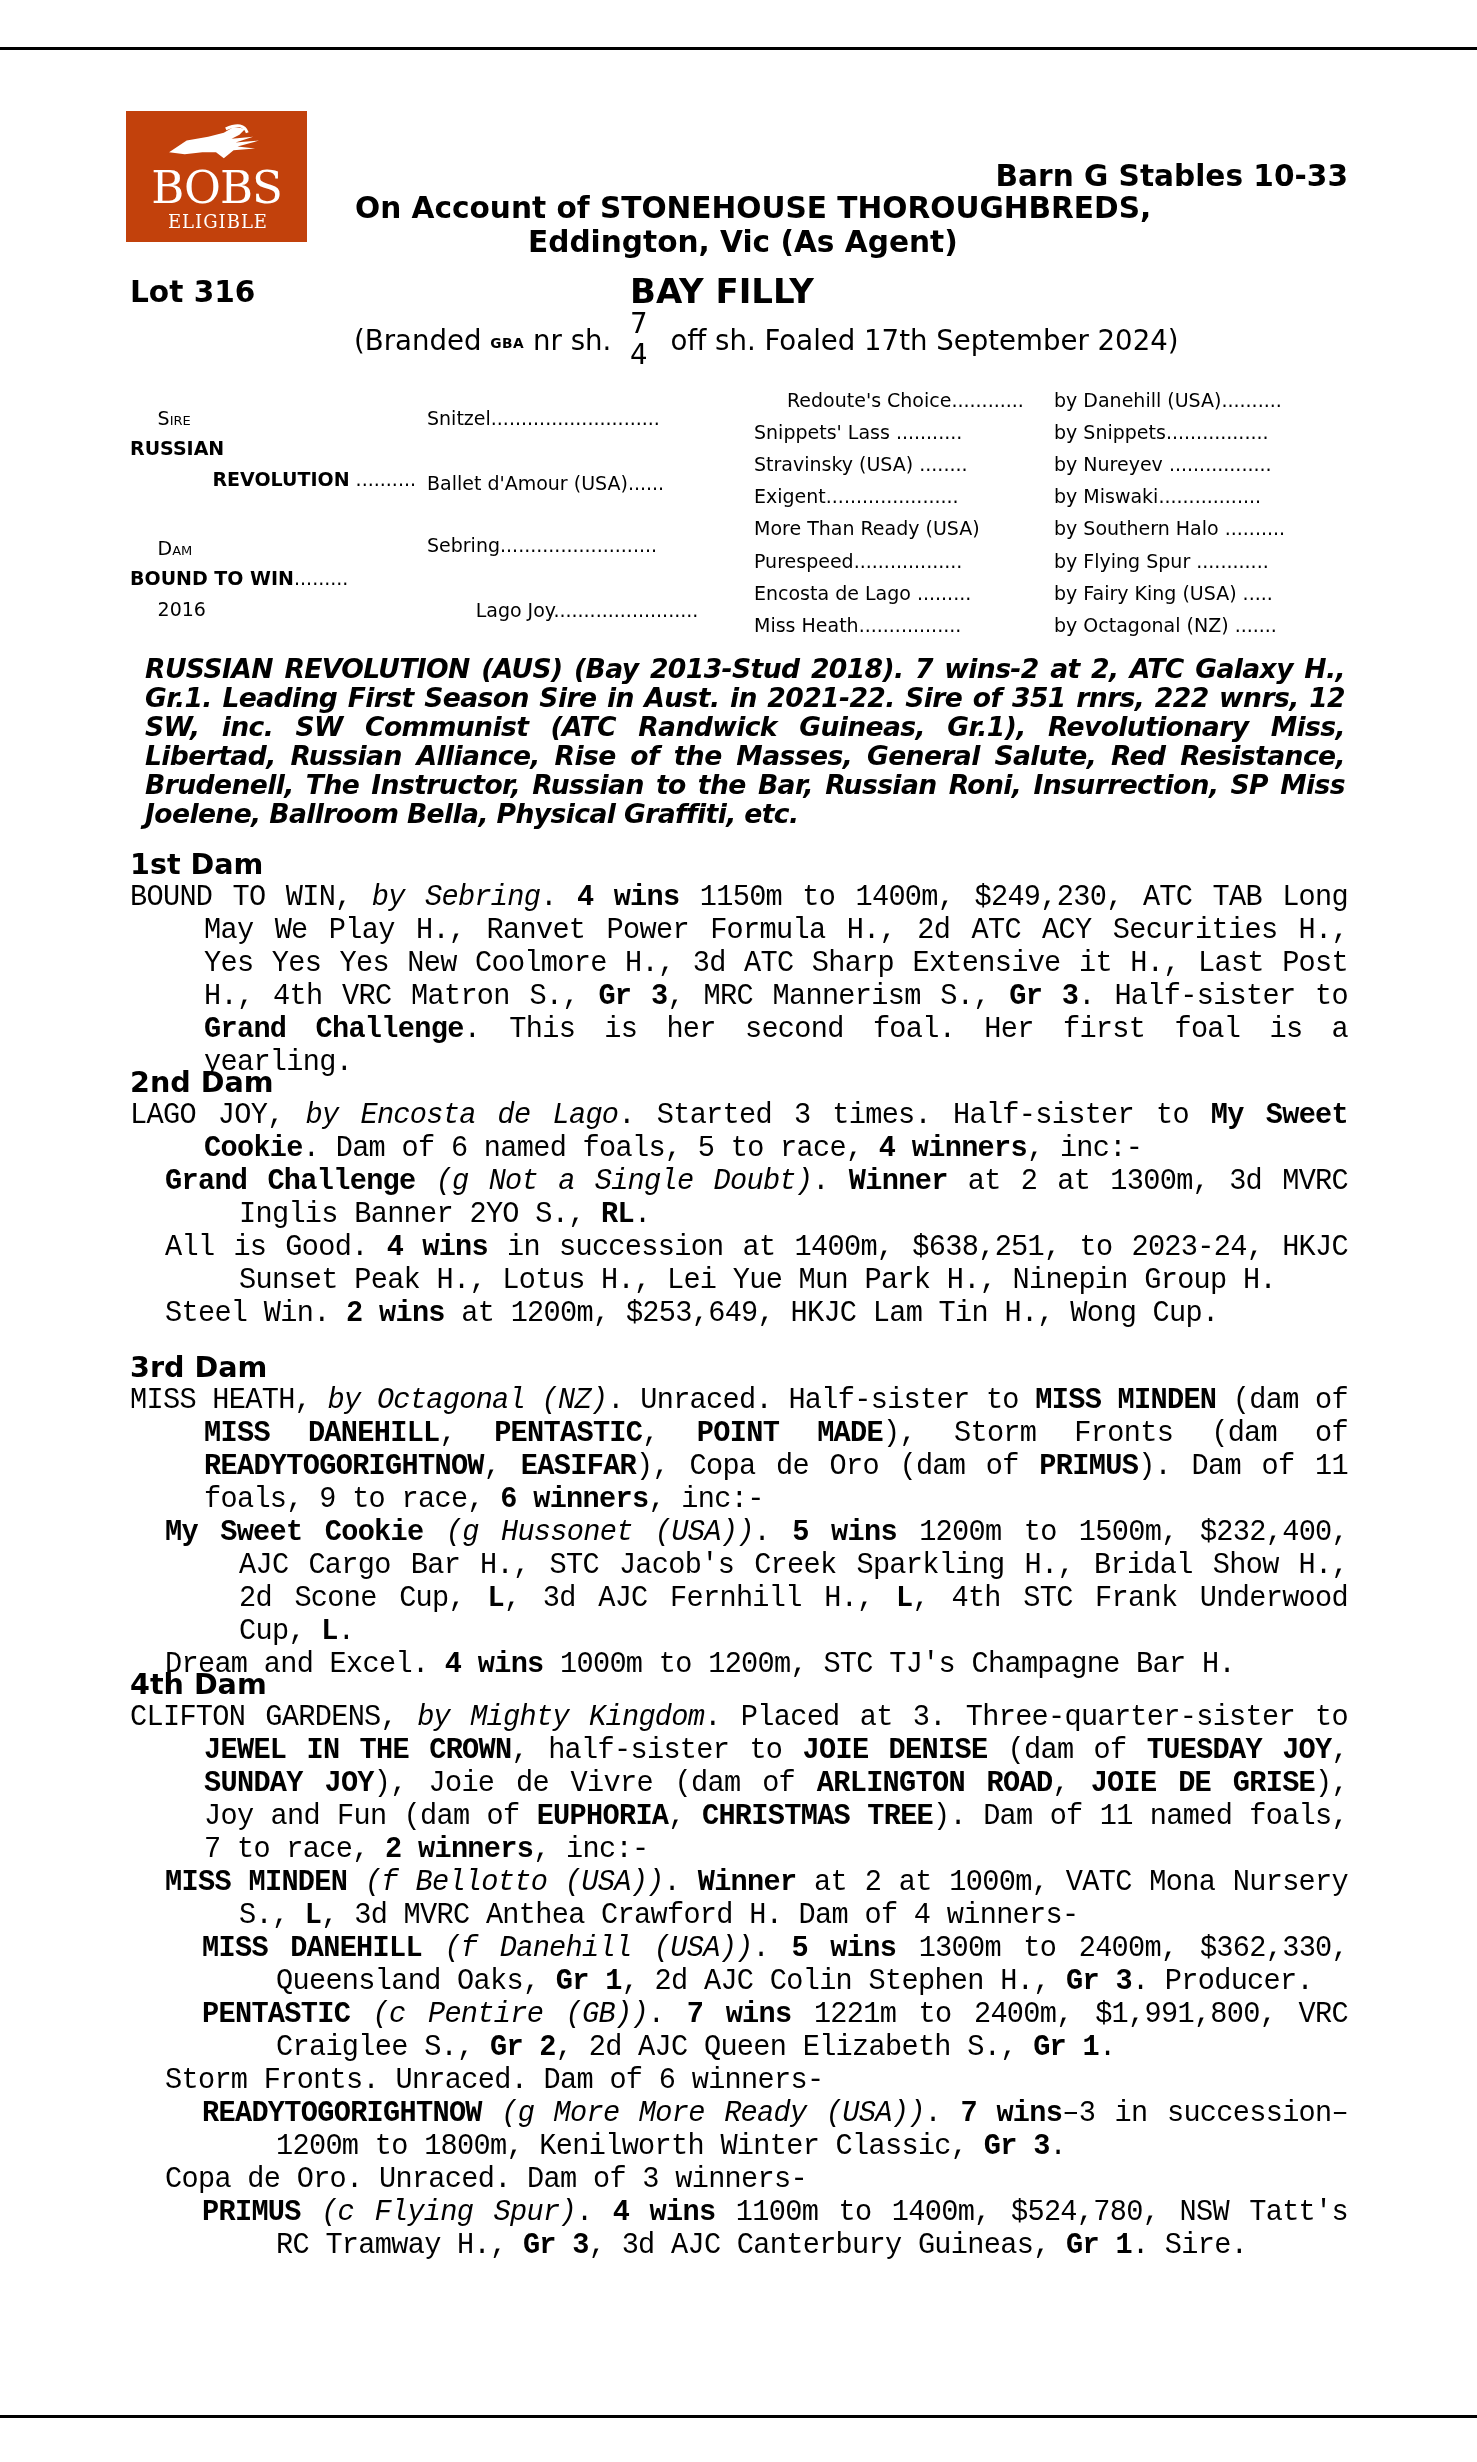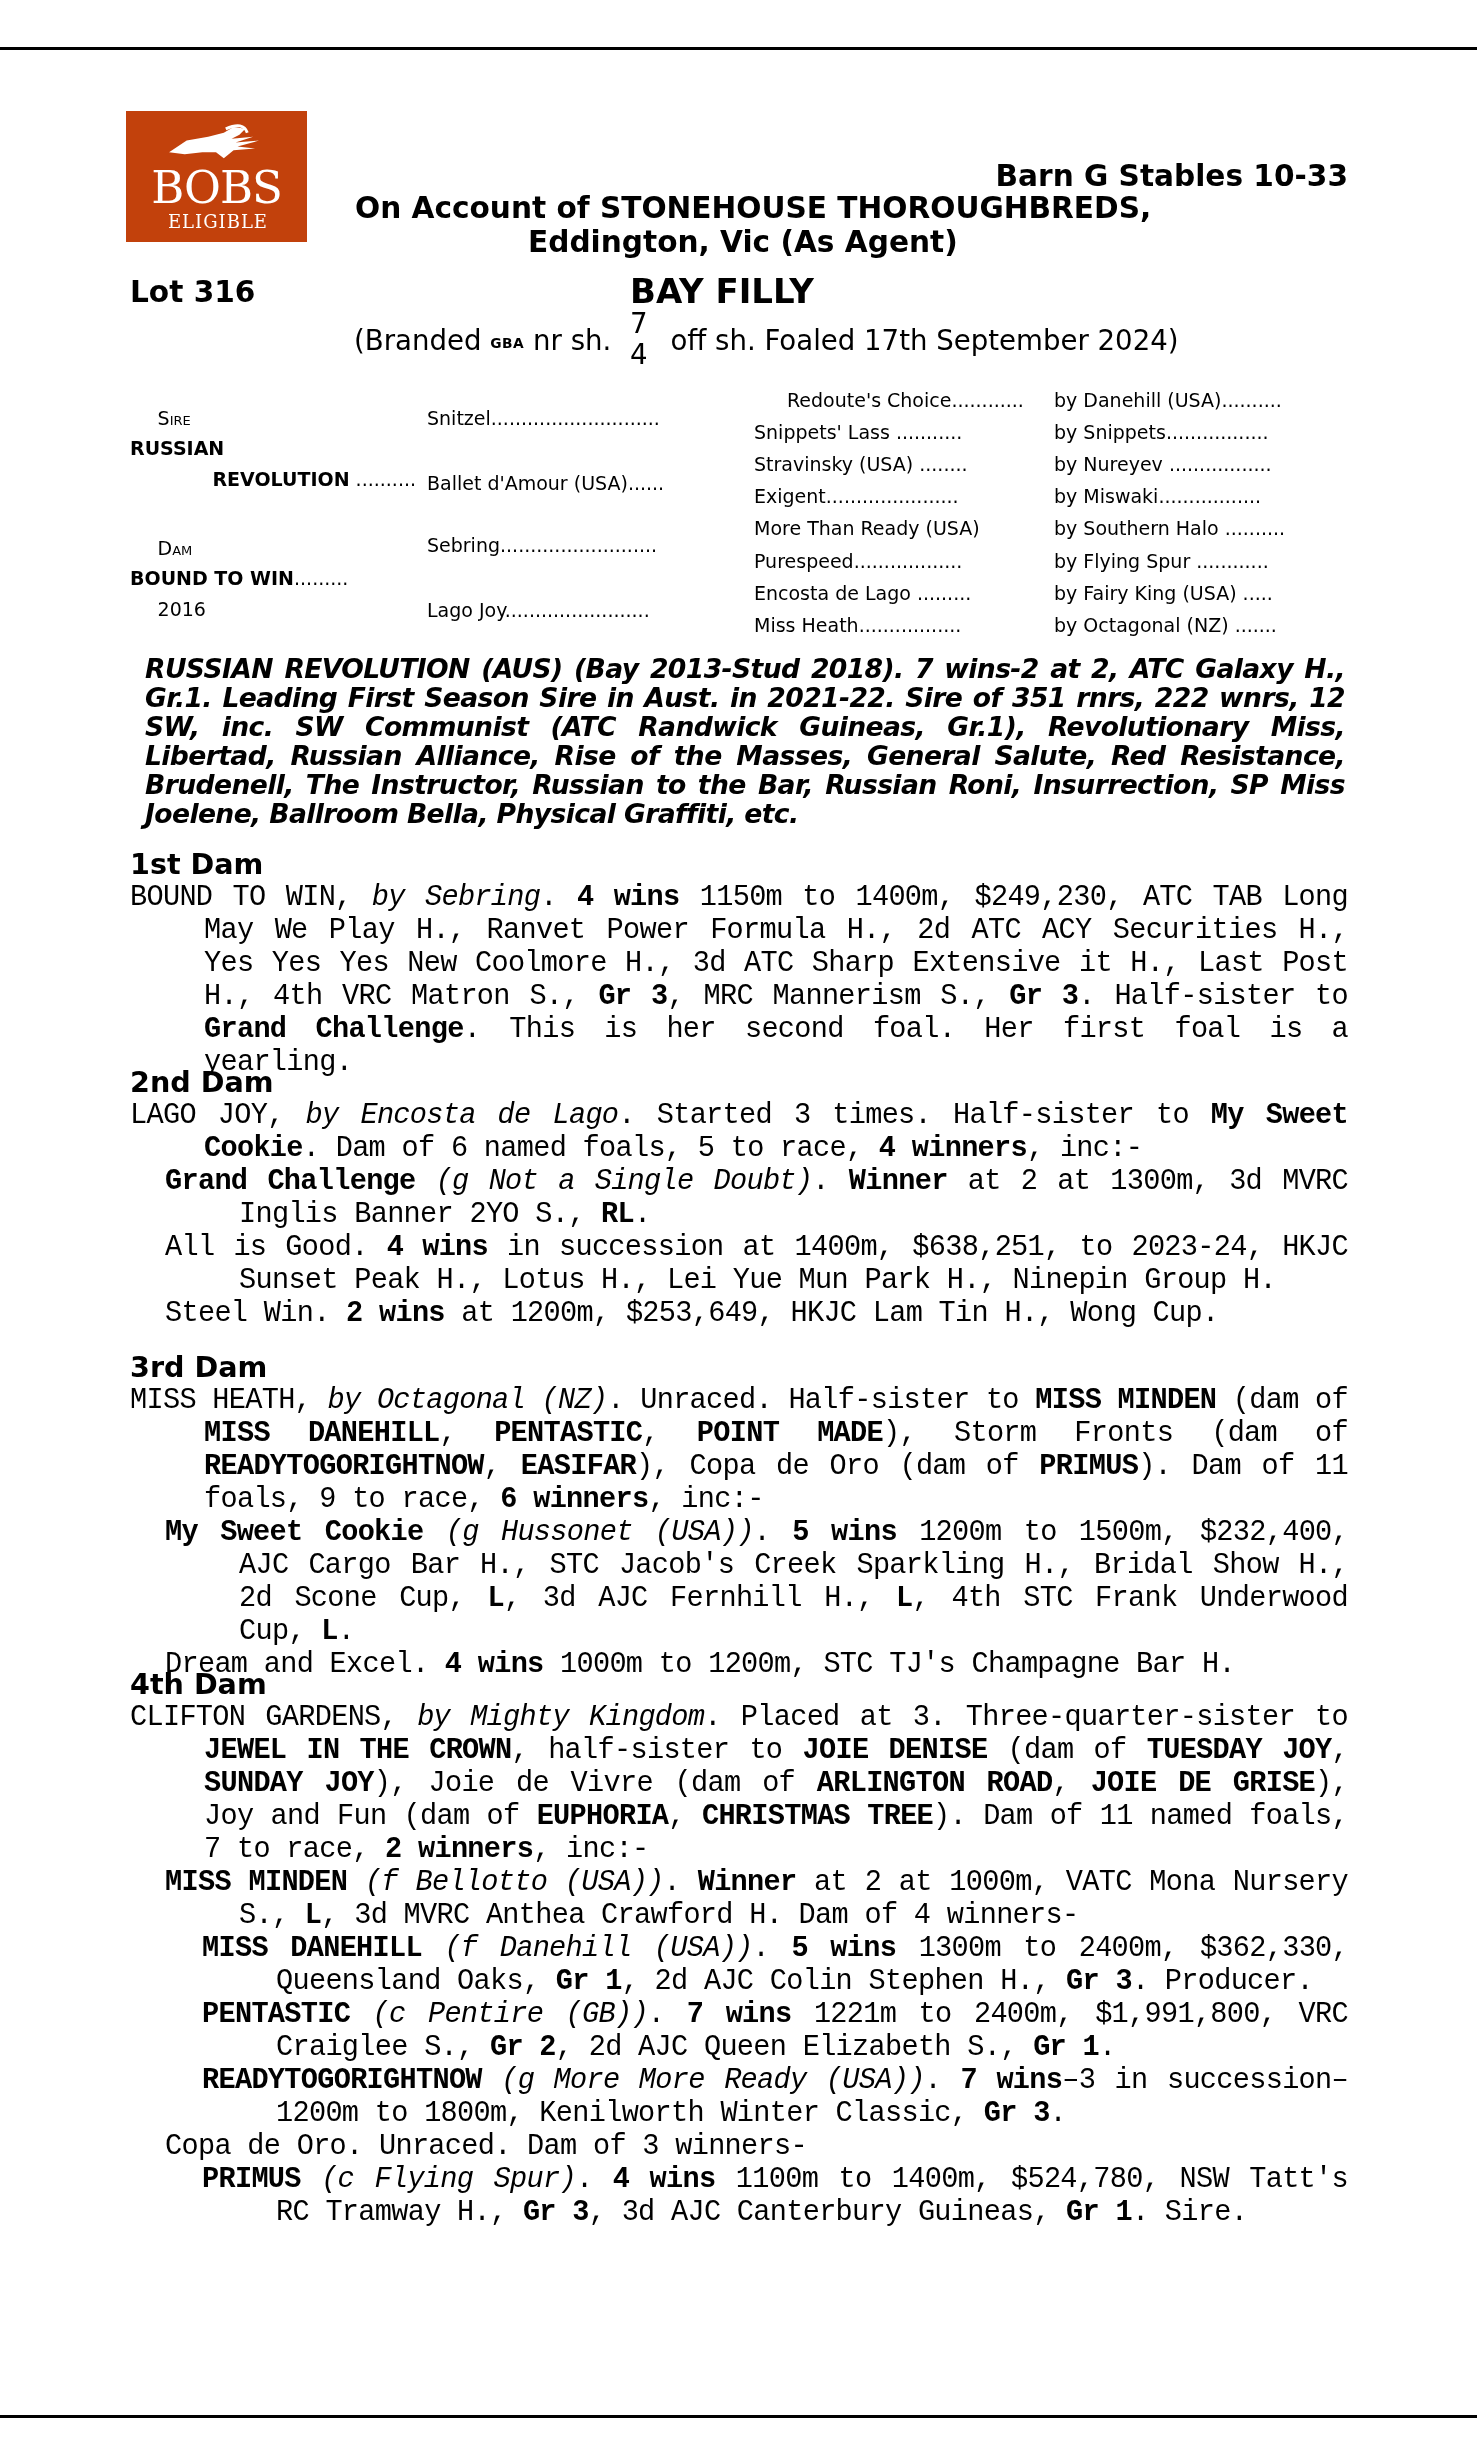--- a/index.html
+++ b/index.html
@@ -74,21 +74,21 @@
   <div class="cell sc" style="left:27.6px; top:17.7px;">Sire</div>
   <div class="cell b" style="left:0; top:48px;">RUSSIAN</div>
   <div class="cell" style="left:0; top:79px; width:286px;text-align:right;"><span class="b">REVOLUTION</span><span class="dots"> ..........</span></div>
   <div class="cell sc" style="left:27.6px; top:148px;">Dam</div>
   <div class="cell" style="left:0; top:178px; width:286px;"><span class="b">BOUND TO WIN</span><span class="dots">.........</span></div>
   <div class="cell" style="left:27.6px; top:209px;">2016</div>
 
   <div class="cell" style="left:297px; top:17.7px; width:320px;"><span>Snitzel</span><span class="dots">............................</span></div>
   <div class="cell" style="left:297px; top:83px; width:320px;"><span>Ballet d'Amour (USA)</span><span class="dots">......</span></div>
   <div class="cell" style="left:297px; top:145px; width:320px;"><span>Sebring</span><span class="dots">..........................</span></div>
-  <div class="cell" style="left:297px; top:210px; width:320px;"><span>Lago Joy</span><span class="dots">........................</span></div>
+  <div class="cell" style="left:297px; top:210px; width:320px;text-align:center;"><span>Lago Joy</span><span class="dots">........................</span></div>
 
   <div class="cell" style="left:624px; top:0px; width:301px;margin-left:33px;"><span>Redoute's Choice</span><span class="dots">............</span></div>
   <div class="cell" style="left:924px; top:0px; width:294px;"><span>by Danehill (USA)</span><span class="dots">..........</span></div>
 
   <div class="cell" style="left:624px; top:31.5px; width:301px;"><span>Snippets' Lass</span><span class="dots"> ...........</span></div>
   <div class="cell" style="left:924px; top:31.5px; width:294px;"><span>by Snippets</span><span class="dots">.................</span></div>
 
   <div class="cell" style="left:624px; top:64px; width:301px;"><span>Stravinsky (USA)</span><span class="dots"> ........</span></div>
   <div class="cell" style="left:924px; top:64px; width:294px;"><span>by Nureyev</span><span class="dots"> .................</span></div>
 
@@ -133,20 +133,21 @@
       <p class="para l1"><span>Dream and Excel. </span><span class="seg-b">4 wins</span><span> 1000m to 1200m, STC TJ's Champagne Bar H.</span></p>
     </div>
 </div>
 <div class="section" style="top:1669px;">
   <h3>4th Dam</h3>
   <div>
       <p class="para l0"><span>CLIFTON GARDENS, </span><span class="seg-i">by Mighty Kingdom</span><span>. Placed at 3. Three-quarter-sister to </span><span class="seg-b">JEWEL IN THE CROWN</span><span>, half-sister to </span><span class="seg-b">JOIE DENISE</span><span> (dam of </span><span class="seg-b">TUESDAY JOY</span><span>, </span><span class="seg-b">SUNDAY JOY</span><span>), Joie de Vivre (dam of </span><span class="seg-b">ARLINGTON ROAD</span><span>, </span><span class="seg-b">JOIE DE GRISE</span><span>), Joy and Fun (dam of </span><span class="seg-b">EUPHORIA</span><span>, </span><span class="seg-b">CHRISTMAS TREE</span><span>). Dam of 11 named foals, 7 to race, </span><span class="seg-b">2 winners</span><span>, inc:-</span></p>
       <p class="para l1"><span class="seg-b">MISS MINDEN</span><span> </span><span class="seg-i">(f Bellotto (USA))</span><span>. </span><span class="seg-b">Winner</span><span> at 2 at 1000m, VATC Mona Nursery S., </span><span class="seg-b">L</span><span>, 3d MVRC Anthea Crawford H. Dam of 4 winners-</span></p>
       <p class="para l2"><span class="seg-b">MISS DANEHILL</span><span> </span><span class="seg-i">(f Danehill (USA))</span><span>. </span><span class="seg-b">5 wins</span><span> 1300m to 2400m, $362,330, Queensland Oaks, </span><span class="seg-b">Gr 1</span><span>, 2d AJC Colin Stephen H., </span><span class="seg-b">Gr 3</span><span>. Producer.</span></p>
       <p class="para l2"><span class="seg-b">PENTASTIC</span><span> </span><span class="seg-i">(c Pentire (GB))</span><span>. </span><span class="seg-b">7 wins</span><span> 1221m to 2400m, $1,991,800, VRC Craiglee S., </span><span class="seg-b">Gr 2</span><span>, 2d AJC Queen Elizabeth S., </span><span class="seg-b">Gr 1</span><span>.</span></p>
+      <p class="para l1"><span>Storm Fronts. Unraced. Dam of 6 winners-</span></p>
       <p class="para l2"><span class="seg-b">READYTOGORIGHTNOW</span><span> </span><span class="seg-i">(g More More Ready (USA))</span><span>. </span><span class="seg-b">7 wins</span><span>–3 in succession–1200m to 1800m, Kenilworth Winter Classic, </span><span class="seg-b">Gr 3</span><span>.</span></p>
       <p class="para l1"><span>Copa de Oro. Unraced. Dam of 3 winners-</span></p>
       <p class="para l2"><span class="seg-b">PRIMUS</span><span> </span><span class="seg-i">(c Flying Spur)</span><span>. </span><span class="seg-b">4 wins</span><span> 1100m to 1400m, $524,780, NSW Tatt's RC Tramway H., </span><span class="seg-b">Gr 3</span><span>, 3d AJC Canterbury Guineas, </span><span class="seg-b">Gr 1</span><span>. Sire.</span></p>
     </div>
 </div>
 
 <div class="rule bottom"></div>
 
 
 </body></html>

